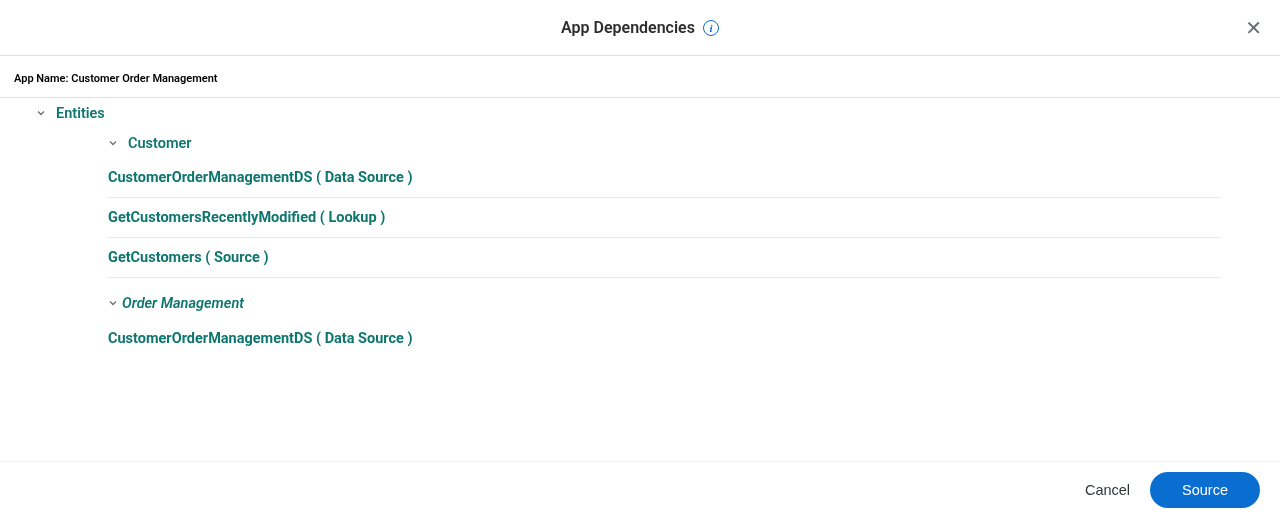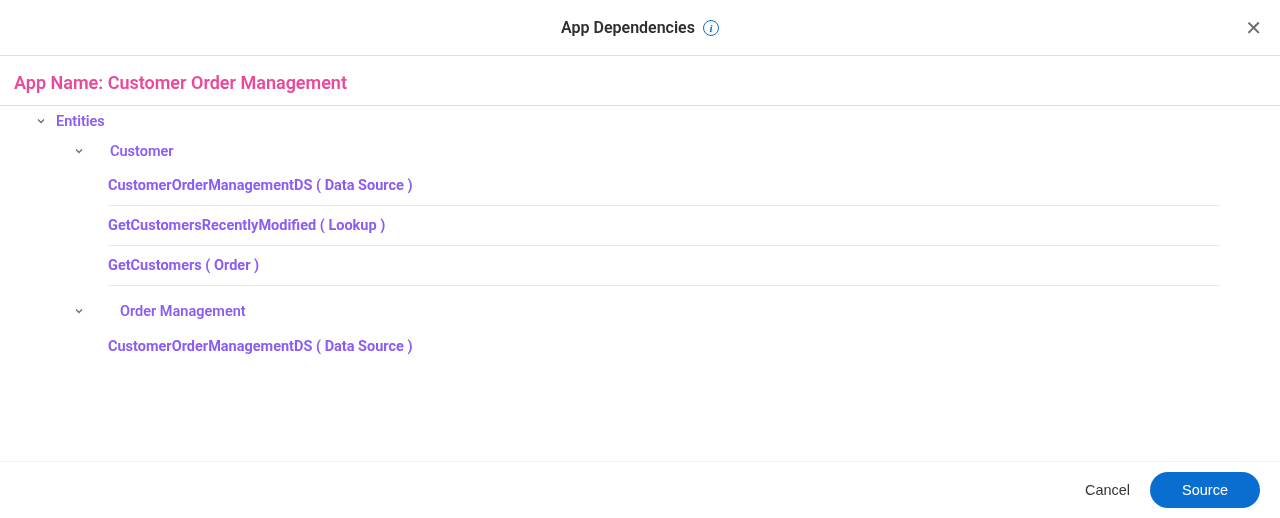--- a/index.html
+++ b/index.html
@@ -51,36 +51,36 @@
       right: 18px;
       top: 50%;
       transform: translateY(-50%);
       font-size: 20px;
       color: #6a6d70;
       cursor: pointer;
       line-height: 1;
     }
     .subheader {
       padding: 16px 14px 12px 14px;
-      font-size: 18px;
-      font-weight: 600;
-      color: #ec4899;
+      font-size: 11px;
+      font-weight: 600;
+      color: #000000;
     }
     .content {
       border-top: 1px solid #e0e0e0;
       height: 335px;
       overflow-y: scroll;
       padding: 0 0 20px 0;
     }
     .tree-row {
       display: flex;
       align-items: center;
       height: 30px;
       font-size: 14.5px;
-      color: #8b5cf6;
+      color: #0f766e;
     }
     .tree-row.top {
       font-weight: 600;
     }
     .tree-row.sub {
       font-weight: 600;
     }
     .tree-row.item {
       font-weight: 700;
       height: 40px;
@@ -99,22 +99,21 @@
       color: #6a6d70;
     }
     .chevron svg {
       width: 12px;
       height: 12px;
     }
     .indent-0 {
       padding-left: 32px;
     }
     .indent-1 {
-      padding-left: 70px;
-      gap: 16px;
+      padding-left: 104px;
     }
     .footer {
       position: absolute;
       bottom: 0;
       left: 0;
       right: 0;
       height: 57px;
       display: flex;
       align-items: center;
       justify-content: flex-end;
@@ -188,30 +187,30 @@
     </span>
     <span style="margin-left:6px;">Customer</span>
   </div>
   <div class="tree-row item">
     <span>CustomerOrderManagementDS ( Data Source )</span>
   </div>
   <div class="tree-row item">
     <span>GetCustomersRecentlyModified ( Lookup )</span>
   </div>
   <div class="tree-row item">
-    <span>GetCustomers ( Order )</span>
+    <span>GetCustomers ( Source )</span>
   </div>
 
   <div class="tree-row sub indent-1" style="margin-top:10px;">
     <span class="chevron">
       <svg viewBox="0 0 24 24" fill="none" stroke="currentColor" stroke-width="2.5">
           <polyline points="6 9 12 15 18 9"></polyline>
         </svg>
     </span>
-    <span style="margin-left:16px;">Order Management</span>
+    <span style="margin-left:0;font-style:italic;">Order Management</span>
   </div>
   <div class="tree-row item last">
     <span>CustomerOrderManagementDS ( Data Source )</span>
   </div>
 </div>
 
 <div class="footer">
   <button class="btn-cancel">Cancel</button>
   <button class="btn-print">Source</button>
 </div>

